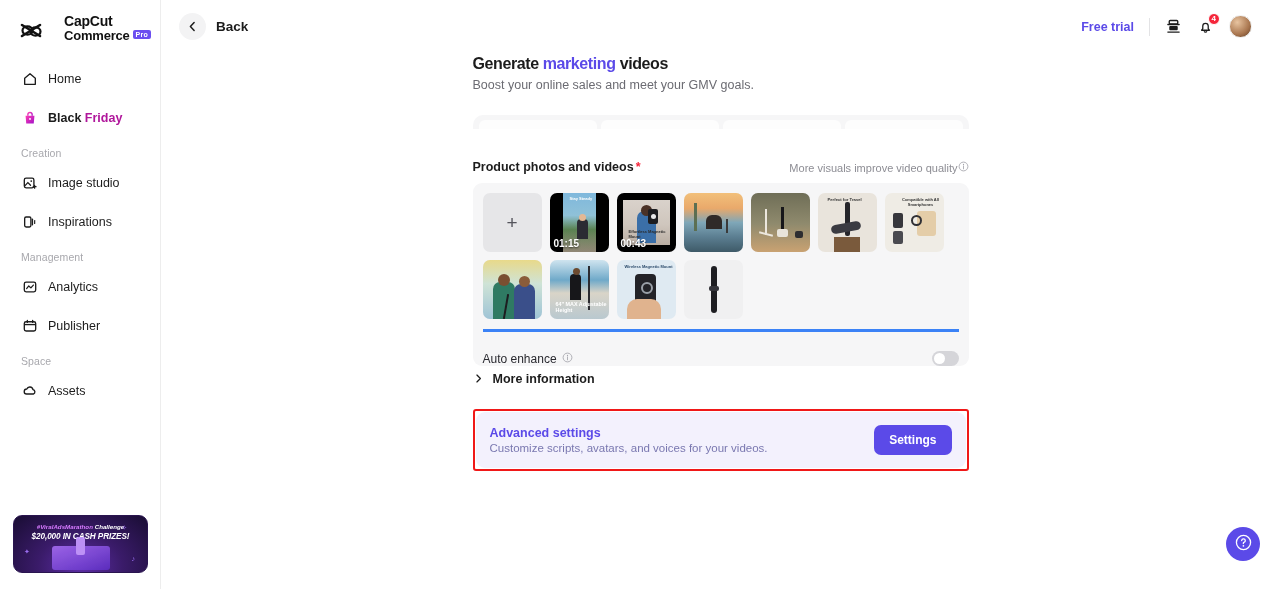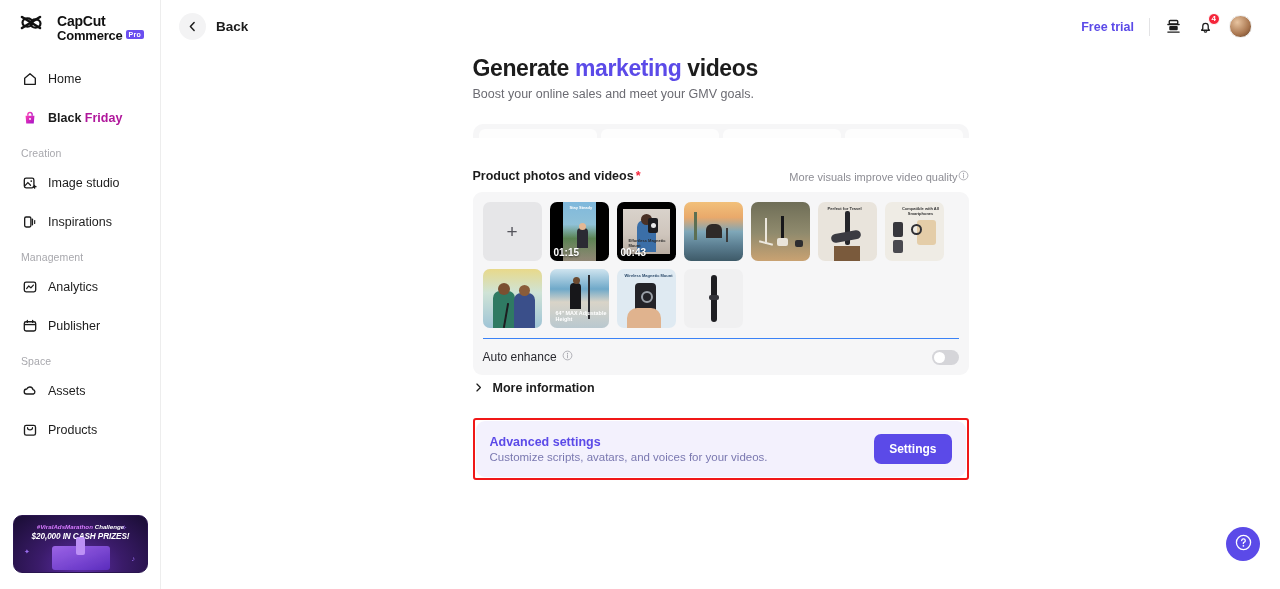--- a/index.html
+++ b/index.html
@@ -13,21 +13,21 @@
   .app { display: flex; width: 1280px; height: 589px; }
 
   
   .sidebar {
     width: 161px; height: 589px; flex: 0 0 161px;
     background: #ffffff;
     border-right: 1px solid #ededed;
     position: relative;
     padding: 0 12px;
   }
-  .logo-wrap { display: flex; align-items: flex-start; gap: 13px; padding: 14px 0 0 8px; }
+  .logo-wrap { display: flex; align-items: flex-end; gap: 20px; padding: 14px 0 0 8px; }
   .logo-mark { width: 24px; height: 20px; flex: 0 0 24px; }
   .logo-text { line-height: 1.05; }
   .logo-l1 { font-size: 14px; font-weight: 700; letter-spacing: -0.2px; color: #111; }
   .logo-l2 { font-size: 13px; font-weight: 700; letter-spacing: -0.2px; color: #111; display: flex; align-items: center; gap: 3px;}
   .pro-badge {
     background: #6b4ef0; color: #fff; font-size: 7px; font-weight: 700;
     border-radius: 2px; padding: 1px 3px; line-height: 1; letter-spacing: .2px;
     position: relative; top: -1px;
   }
 
@@ -92,21 +92,21 @@
   }
   .avatar {
     width: 23px; height: 23px; border-radius: 50%; cursor: pointer;
     background: radial-gradient(circle at 35% 30%, #e8c4a0, #a9764f 60%, #5d3a22 100%);
     border: 1px solid #eee;
   }
 
   
   .content { width: 100%; height: 536px; position: relative; overflow: hidden; }
   .col { width: 496px; margin: 0 auto; position: relative; }
-  .h1 { font-size: 23px; font-weight: 700; letter-spacing: -0.4px; margin-top: 2px; }
+  .h1 { font-size: 16px; font-weight: 700; letter-spacing: -0.4px; margin-top: 2px; }
   .h1 .mk { color: #5b4ae8; }
   .sub { font-size: 12.5px; color: #6b6b72; margin-top: 5px; }
 
   .cut-card {
     margin-top: 23px; height: 14px; background: #f6f6f7; border-radius: 10px 10px 0 0;
     position: relative; overflow: hidden; display: flex; gap: 4px; padding: 0 6px; align-items: flex-end;
   }
   .cut-seg { flex: 1; height: 9px; background: #fdfdfd; border-radius: 6px 6px 0 0; }
 
   .field-head {
@@ -131,22 +131,22 @@
     color: #55555c; font-size: 19px; font-weight: 300;
   }
   .dur {
     position: absolute; left: 4px; bottom: 3px; color: #fff; font-size: 10px; font-weight: 700;
     text-shadow: 0 1px 2px rgba(0,0,0,.6);
   }
   .tband { position: absolute; inset: 0; }
   .t-letter { position:absolute; font-size: 4px; color:#fff; font-weight:700; }
 
   .auto-row {
-    display: flex; align-items: center; justify-content: space-between;
-    height: 37px; border-top: 1px solid #3b82f6; margin-top: 10px;
+    display: flex; align-items: flex-end; justify-content: space-between;
+    height: 37px; border-top: 3px solid #3b82f6; margin-top: 10px;
   }
   .auto-label { font-size: 12px; color: #2a2a30; display: flex; align-items: center; gap: 5px; }
   .toggle {
     width: 27px; height: 15px; border-radius: 8px; background: #d5d5d9; position: relative; cursor: pointer;
   }
   .toggle .knob { position: absolute; top: 2px; left: 2px; width: 11px; height: 11px; border-radius: 50%; background: #fff; }
 
   .more-info { display: flex; align-items: center; gap: 9px; margin-top: 4px; cursor: pointer; }
   .more-info-label { font-size: 12.5px; font-weight: 700; }
 
@@ -292,29 +292,20 @@
 
       <div class="nav-item">
         <span class="ico">
           <svg viewBox="0 0 18 18" width="16" height="16">
             <path d="M5.2 12.4 a2.8 2.8 0 0 1 .2-5.6 3.6 3.6 0 0 1 6.9.6 2.6 2.6 0 0 1 .5 5 Z" fill="none" stroke="#1c1c1c" stroke-width="1.5" stroke-linejoin="round"></path>
           </svg>
         </span>
         <span class="nav-label">Assets</span>
       </div>
 
-      <div class="nav-item">
-        <span class="ico">
-          <svg viewBox="0 0 18 18" width="16" height="16">
-            <rect x="2.8" y="3.8" width="12.4" height="11" rx="2" fill="none" stroke="#1c1c1c" stroke-width="1.5"></rect>
-            <path d="M6.2 6.4 a2.8 2.4 0 0 0 5.6 0" fill="none" stroke="#1c1c1c" stroke-width="1.4" stroke-linecap="round"></path>
-          </svg>
-        </span>
-        <span class="nav-label">Products</span>
-      </div>
     </nav>
 
     <div class="promo">
       <div class="promo-t1">
         <b>#ViralAdsMarathon</b><span> Challenge</span>
       </div>
       <div class="promo-t2">$20,000 IN CASH PRIZES!</div>
       <div class="promo-gift"></div>
       <span class="promo-spark" style="left:10px; bottom:16px;">✦</span>
       <span class="promo-spark" style="right:12px; bottom:10px;">♪</span>

